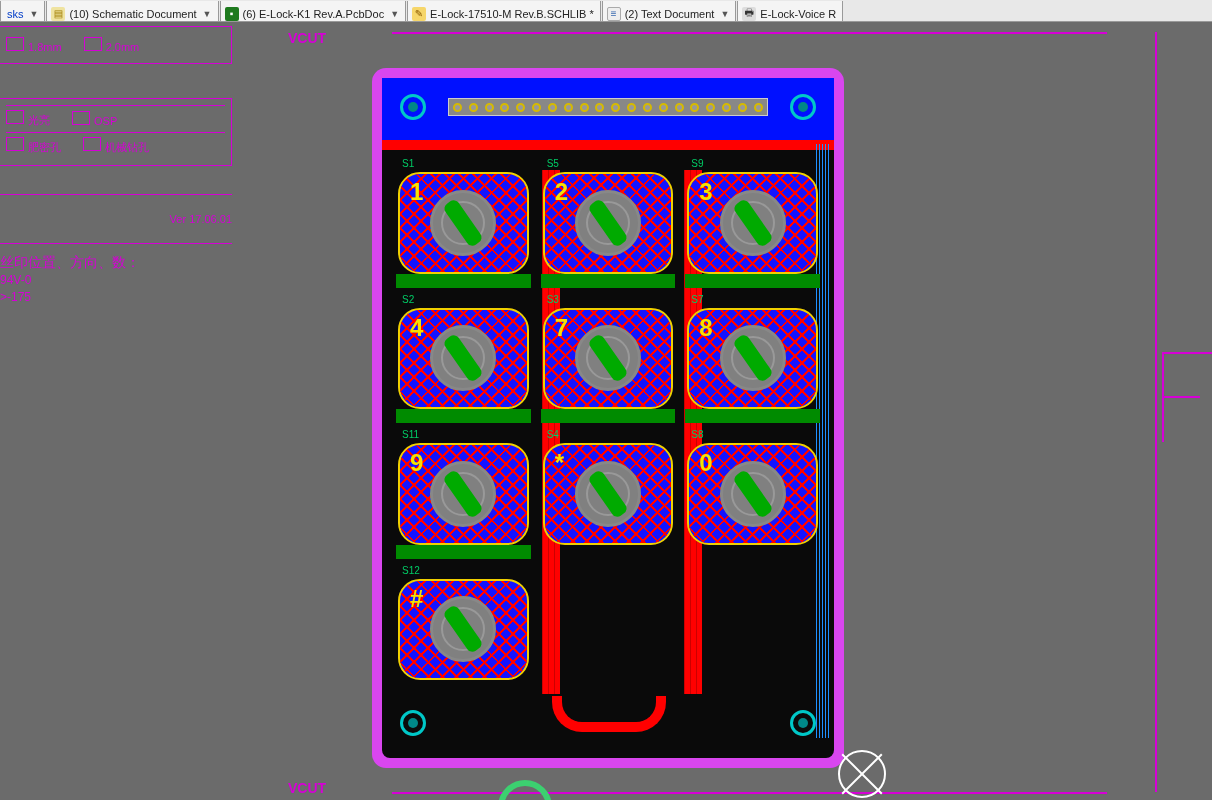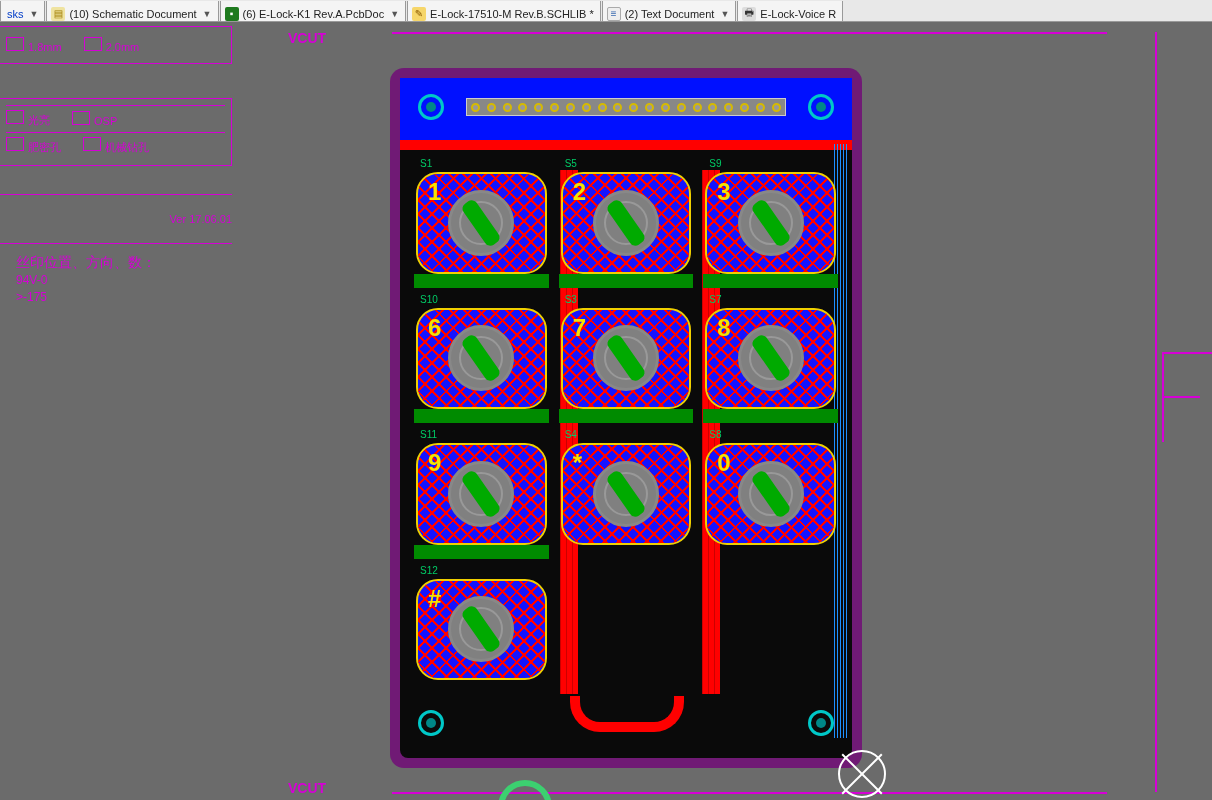--- a/index.html
+++ b/index.html
@@ -79,21 +79,21 @@
   }
   .leftpanel .row { margin: 4px 0; display: flex; gap: 22px; align-items:center; }
   .chk {
     display: inline-block;
     width: 18px; height: 14px;
     border: 1px solid #d600d6;
     margin-right: 4px;
   }
   .leftpanel .sep { border-top: 1px solid #d600d6; }
   .leftpanel .version { color:#d600d6; text-align:right; padding:18px 0; }
-  .leftpanel .notes { color:#d600d6; padding:10px 16px; }
+  .leftpanel .notes { color:#d600d6; padding:10px 0; }
   .notes-small { font-size:12px; line-height:1.4; }
 
   
   .canvas {
     position: absolute;
     left: 232px; top: 0;
     width: 980px; height: 778px;
   }
   .outline-top { position:absolute; left:160px; top:10px; width:715px; height:2px; background:#d600d6; }
   .outline-bottom { position:absolute; left:160px; bottom:6px; width:715px; height:2px; background:#d600d6; }
@@ -113,23 +113,23 @@
   .vcut {
     position:absolute;
     color:#d600d6;
     font-weight:bold;
     font-size:14px;
   }
 
   
   .pcb {
     position:absolute;
-    left: 158px; top: 46px;
+    left: 140px; top: 46px;
     width: 472px; height: 700px;
-    background: #701a75;
+    background: #d946ef;
     border-radius: 14px;
   }
   .pcb-inner {
     position:absolute;
     left: 10px; top: 10px; right: 10px; bottom: 10px;
     background: #0a0a0a;
     border-radius: 8px;
   }
   .toparea {
     position:absolute;
@@ -426,24 +426,24 @@
           </div>
           <div class="keycell">
             <span class="des">S9</span>
             <div class="greenband"></div>
             <div class="keypad">
               <span class="num">3</span>
               <div class="knob"></div>
             </div>
           </div>
           <div class="keycell">
-            <span class="des">S10</span>
-            <div class="greenband"></div>
-            <div class="keypad">
-              <span class="num">6</span>
+            <span class="des">S2</span>
+            <div class="greenband"></div>
+            <div class="keypad">
+              <span class="num">4</span>
               <div class="knob"></div>
             </div>
           </div>
           <div class="keycell">
             <span class="des">S3</span>
             <div class="greenband"></div>
             <div class="keypad">
               <span class="num">7</span>
               <div class="knob"></div>
             </div>

